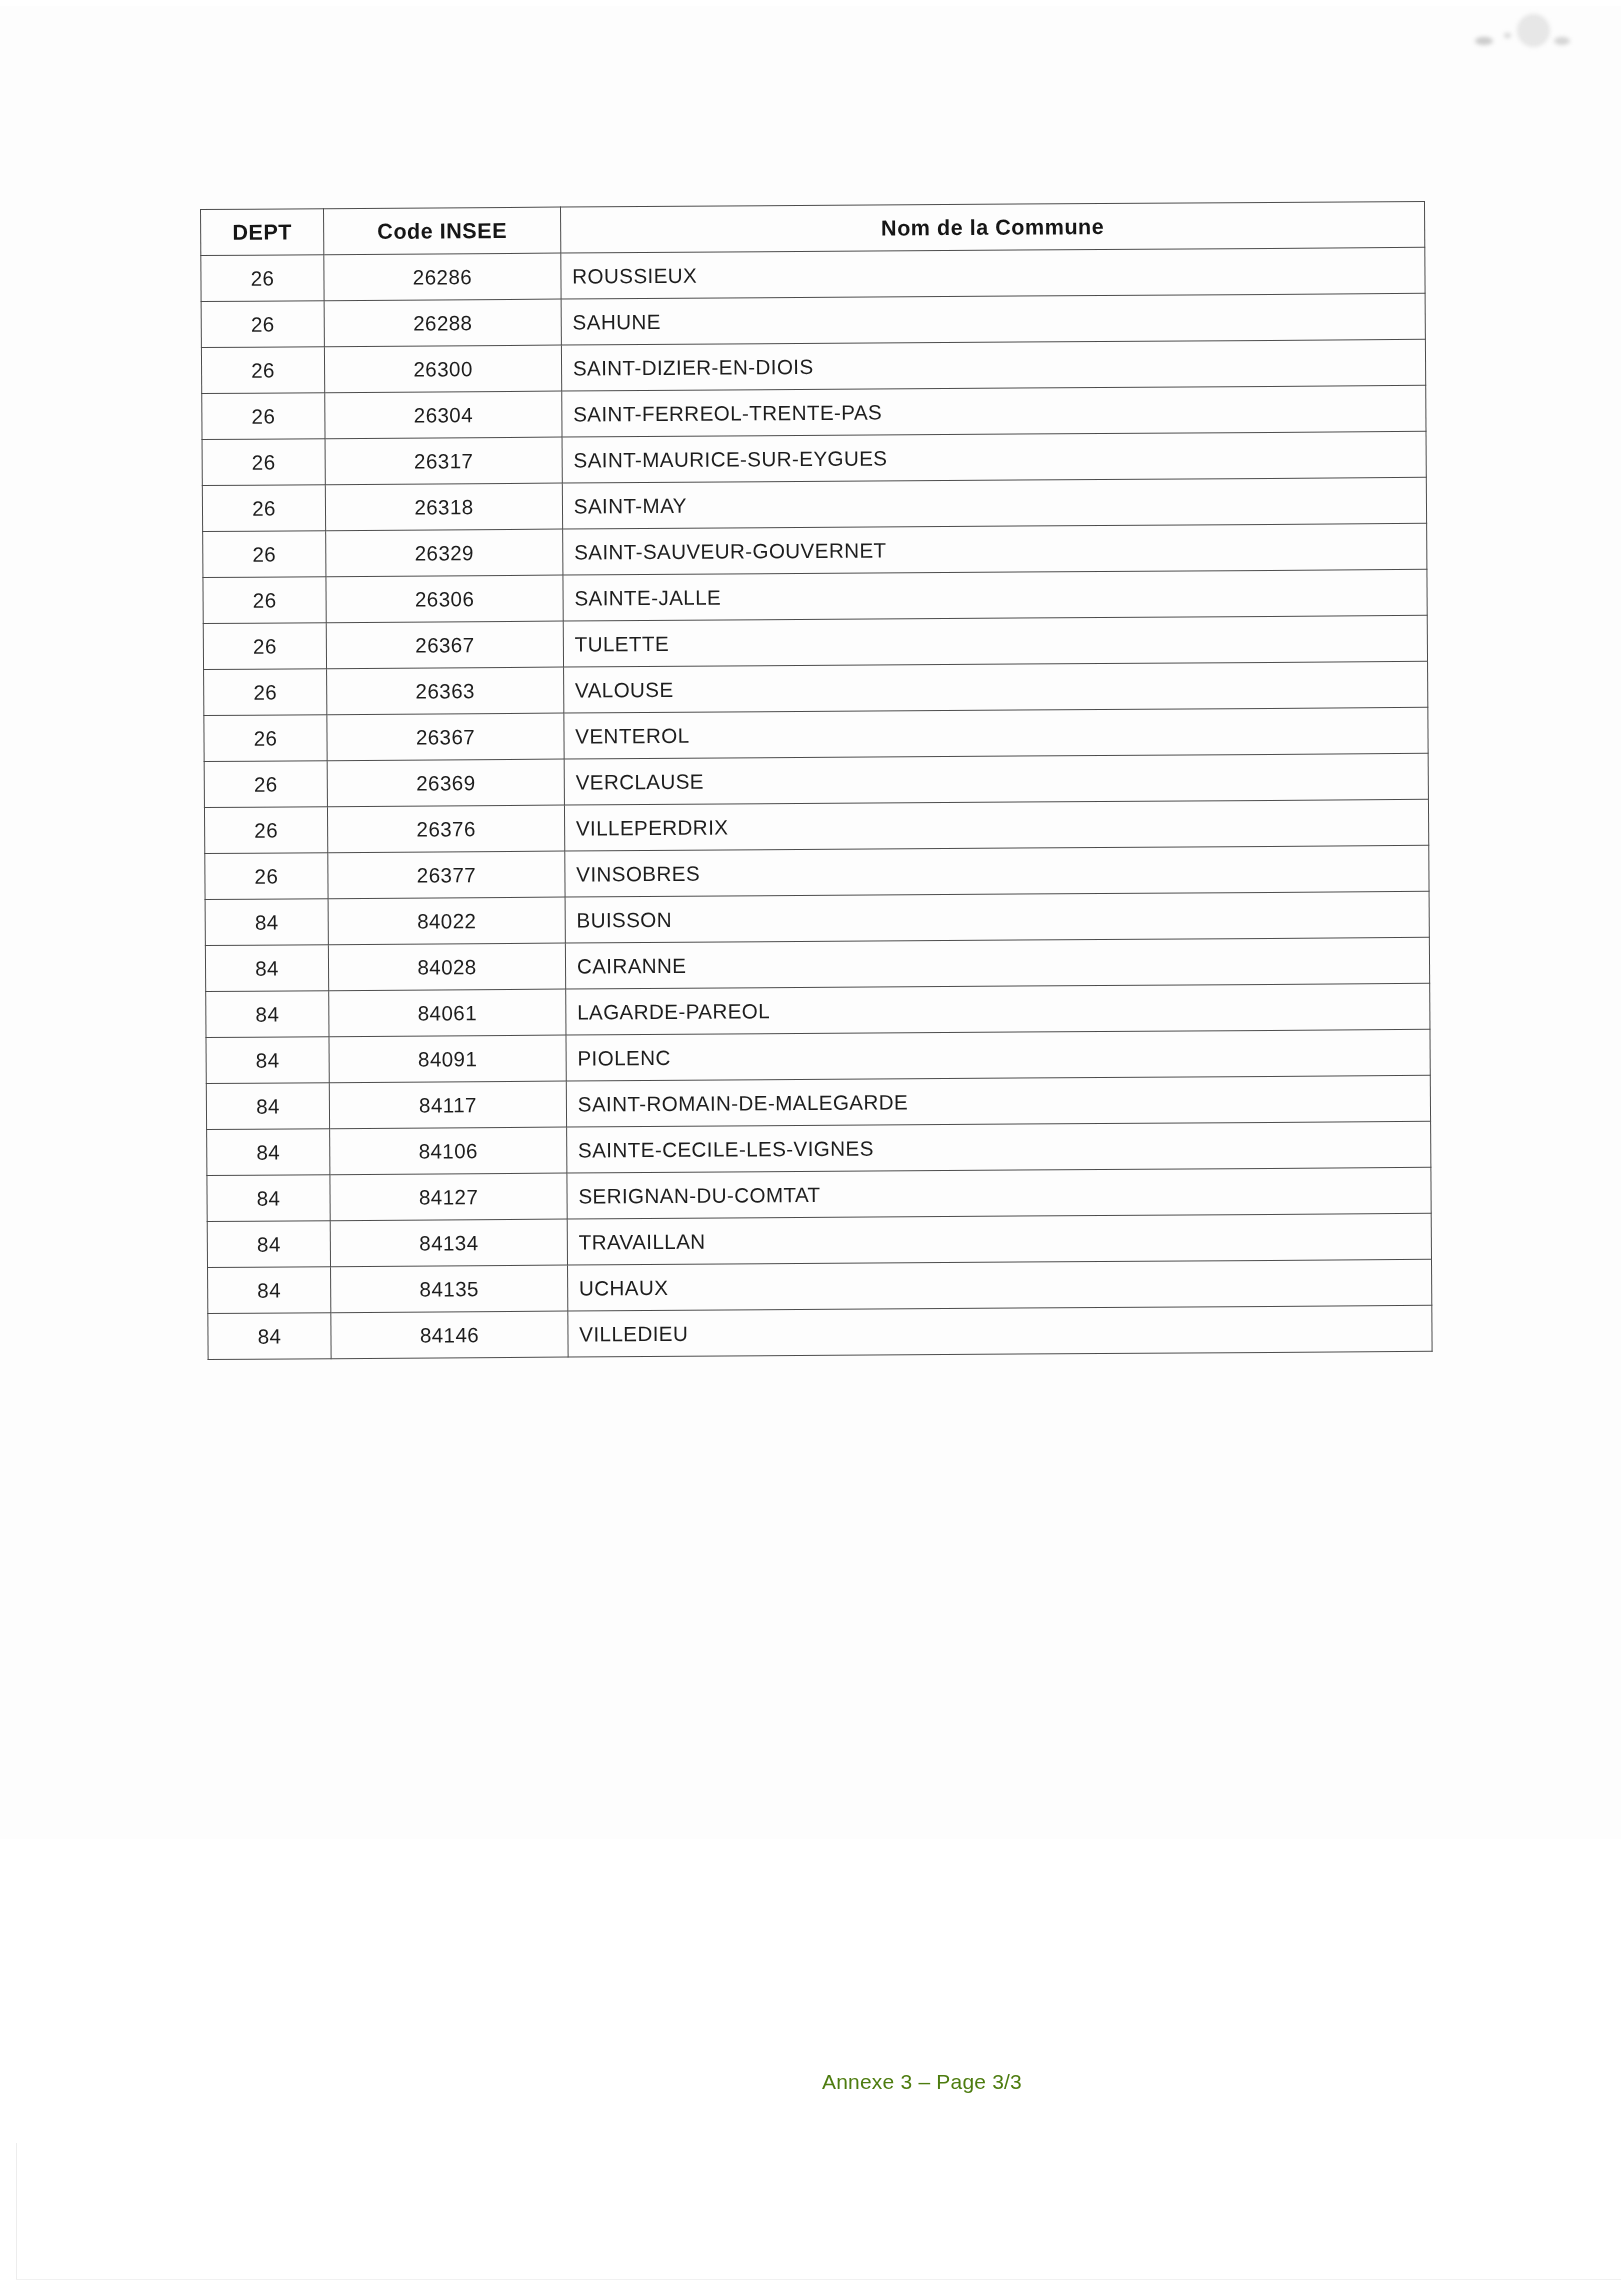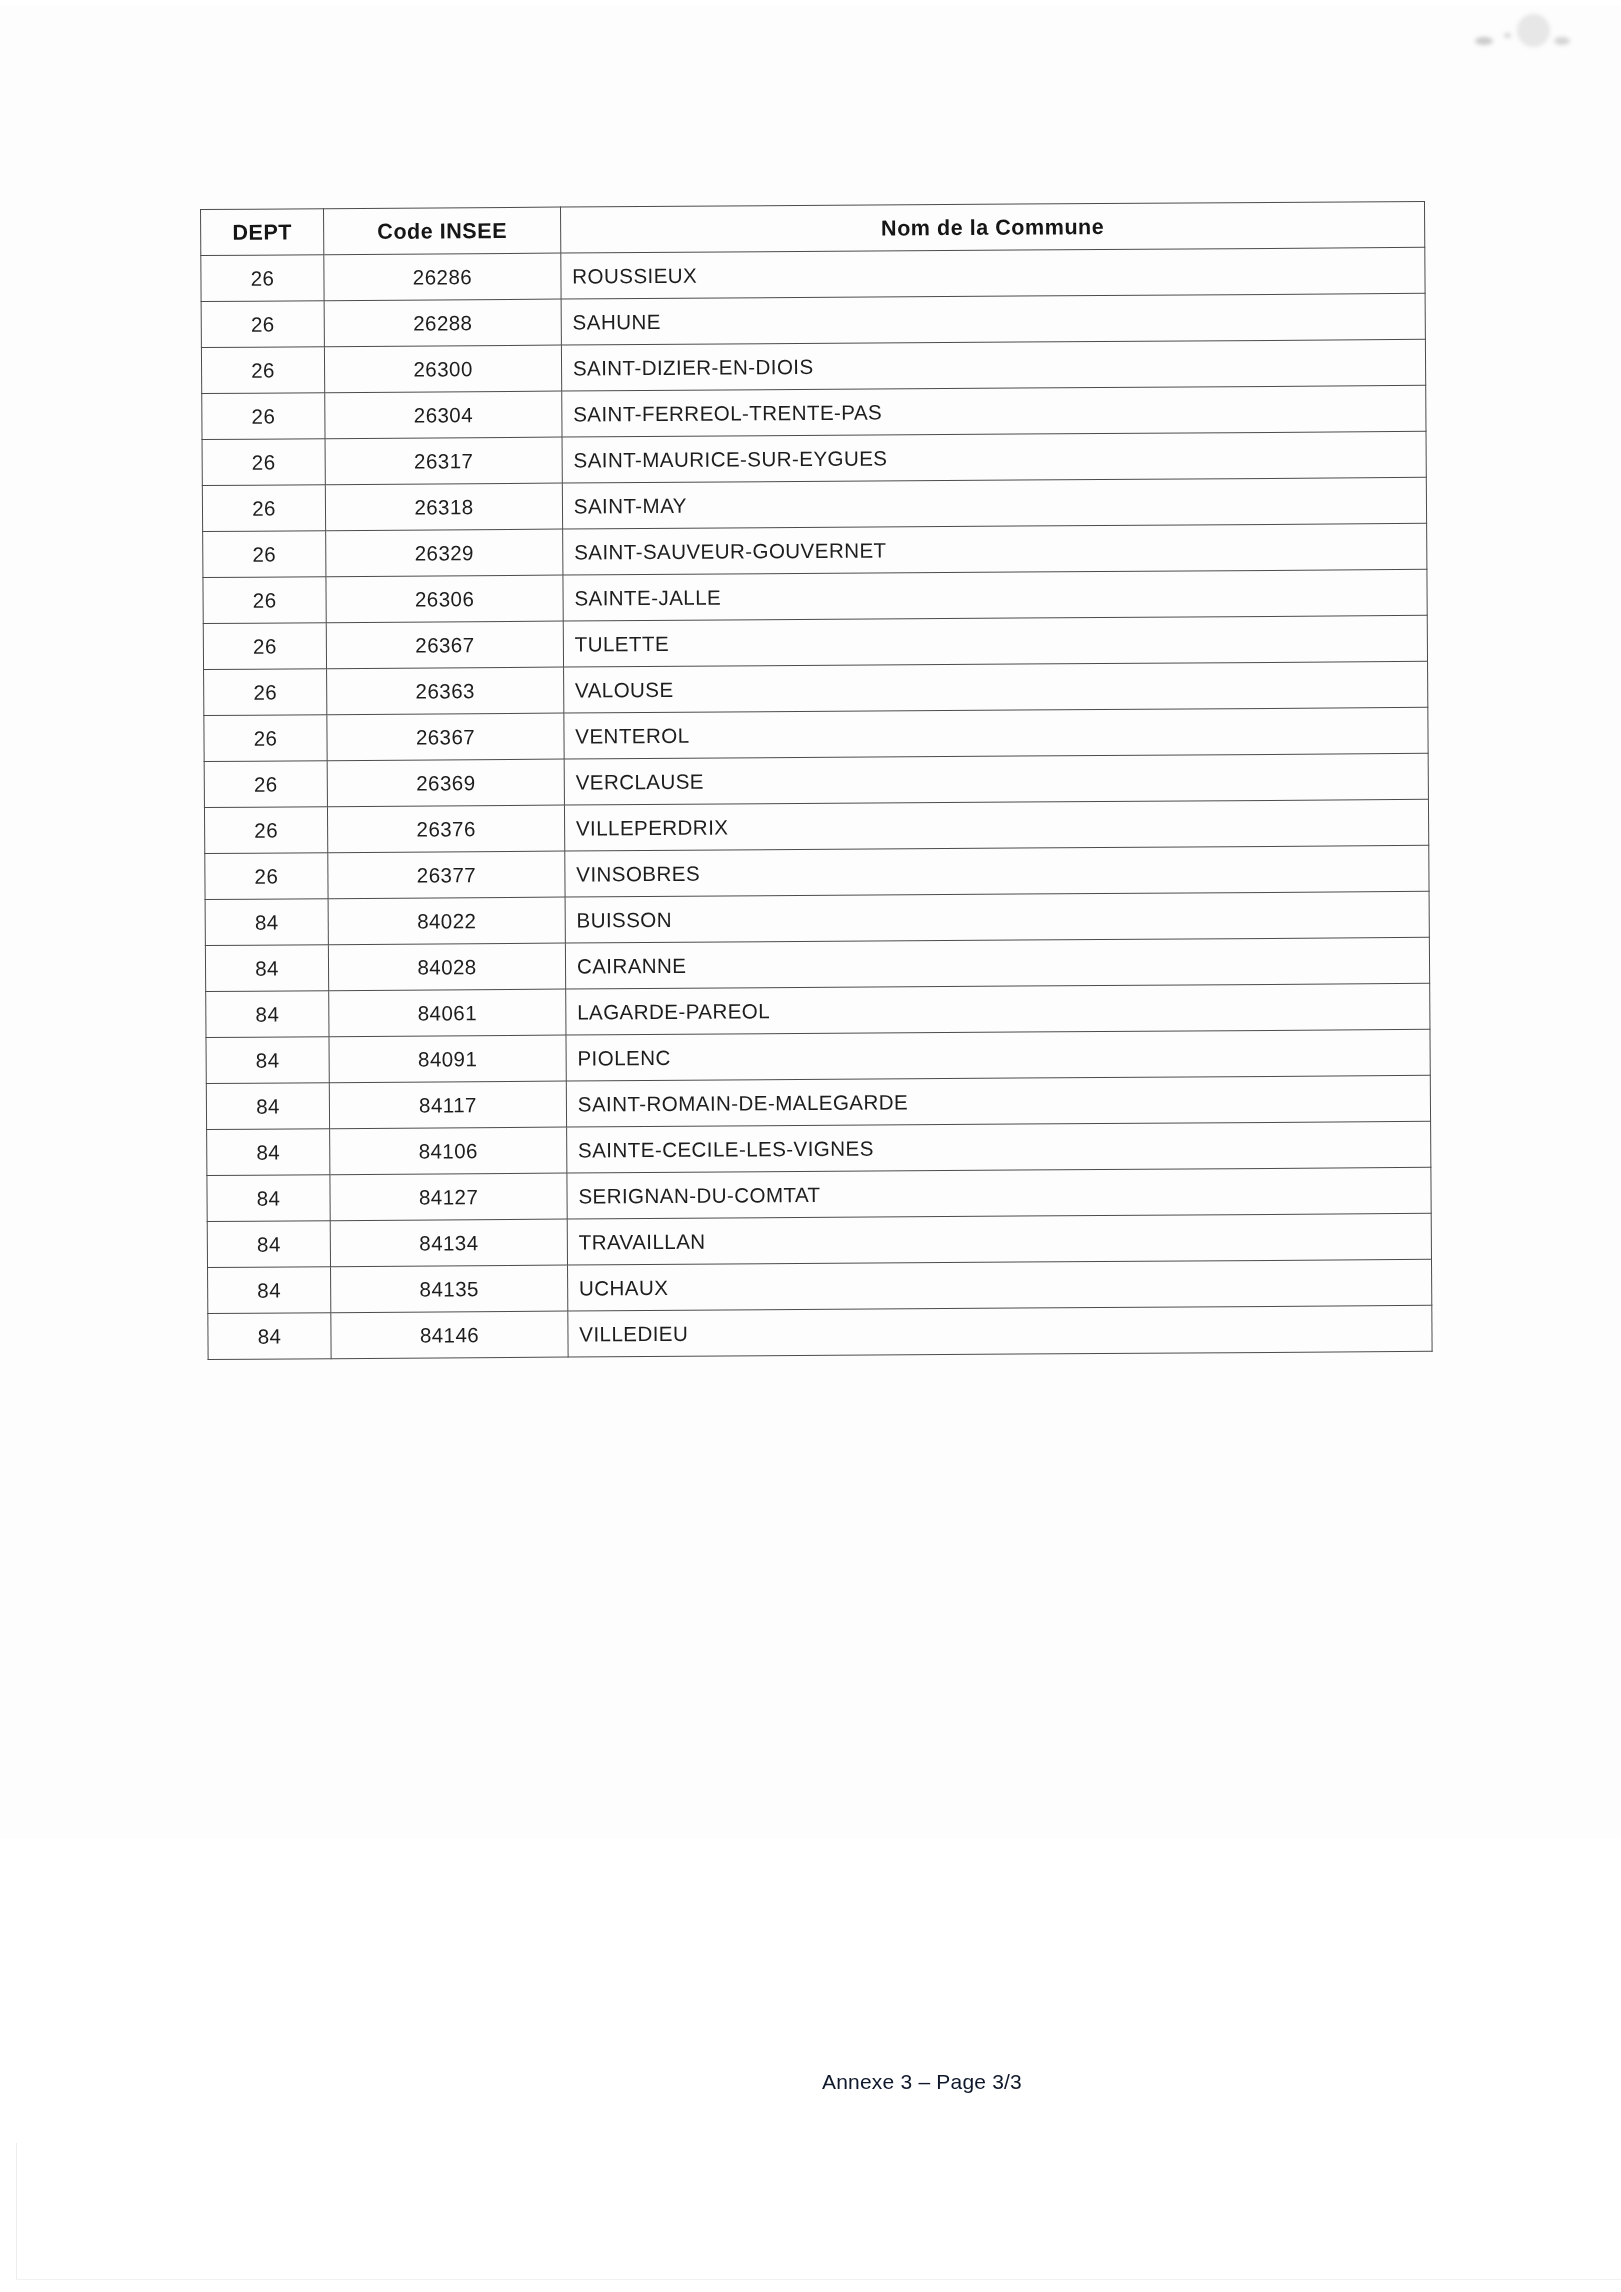--- a/index.html
+++ b/index.html
@@ -92,21 +92,21 @@
   }
   .doc-table th.name-h { text-align: center; padding-left: 0; }
 
   
   .page-footer {
     position: absolute;
     left: 922px;
     top: 2064px;
     transform: translateX(-50%);
     font-size: 21px;
-    color: #0f172a;
+    color: #4d7c0f;
     letter-spacing: 0.2px;
     white-space: nowrap;
   }
 </style>
 </head>
 <body>
 
 <div class="sheet">
   <span class="smudge s1"></span>
   <span class="smudge s2"></span>

